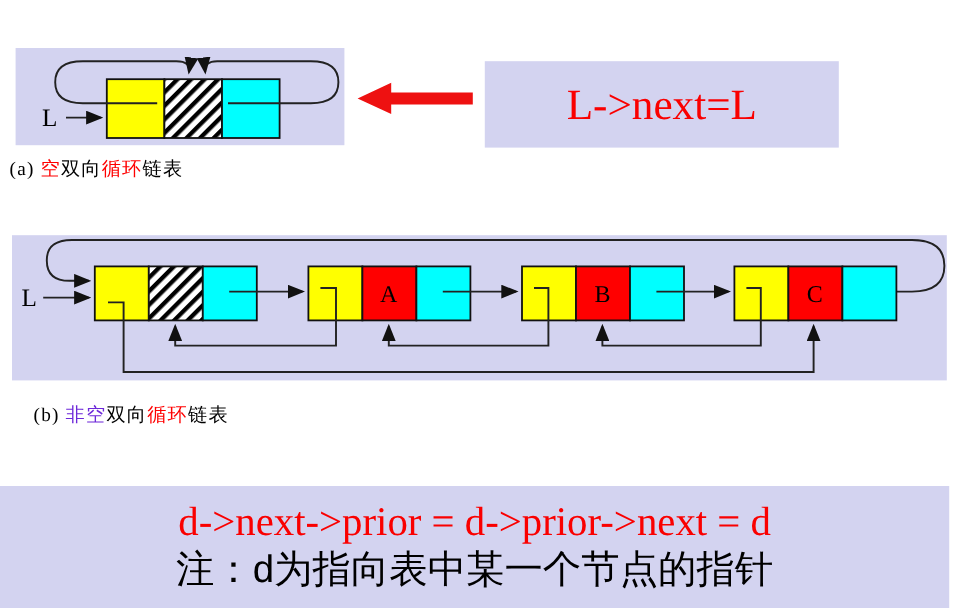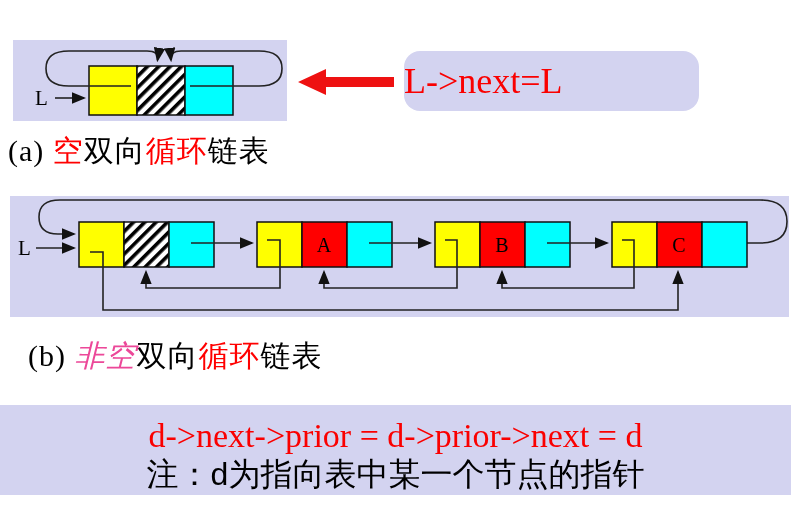--- a/index.html
+++ b/index.html
@@ -6,27 +6,27 @@
     --panel-bg:#d3d3f0; --yellow:#ffff00; --cyan:#00ffff; --red:#ff0000;
     --line:#222222; --accent-red:#fa0000; --arrow-red:#ee1111;
   }
   html,body{margin:0;padding:0;background:#ffffff;}
   .canvas{position:relative;width:795px;height:507px;background:#ffffff;overflow:hidden;
           font-family:"Liberation Sans","DejaVu Sans",sans-serif;}
   .panel{position:absolute;background:var(--panel-bg);}
   #panel-a{left:13px;top:40px;width:274px;height:81px;}
   #panel-b{left:10px;top:196px;width:779px;height:121px;}
   #red-arrow{position:absolute;left:296px;top:66px;}
-  #annotation-box{left:404px;top:51px;width:295px;height:60px;display:flex;align-items:center;justify-content:flex-start;border-radius:16px;}
+  #annotation-box{left:404px;top:51px;width:295px;height:72px;display:flex;align-items:center;justify-content:center;}
   #annotation-box .formula-lg{font-family:"Liberation Serif","DejaVu Serif",serif;font-size:36px;color:var(--accent-red);}
-  .caption{position:absolute;font-size:30px;color:#000;letter-spacing:1px;white-space:nowrap;}
+  .caption{position:absolute;font-size:16px;color:#000;letter-spacing:1px;white-space:nowrap;}
   #caption-a{left:8px;top:131px;}
   #caption-b{left:28px;top:336px;}
   .serif-seg{font-family:"Liberation Serif","DejaVu Serif",serif;}
-  #footer{left:0;top:405px;width:791px;height:90px;text-align:center;}
+  #footer{left:0;top:405px;width:791px;height:102px;text-align:center;}
   #footer .formula{font-family:"Liberation Serif","DejaVu Serif",serif;font-size:34px;color:var(--accent-red);margin-top:12px;line-height:38px;}
   #footer .note{font-size:32px;color:#000;line-height:34px;margin-top:2px;}
   svg{display:block;}
   .cell-y{fill:var(--yellow);stroke:#111;stroke-width:1.5;}
   .cell-c{fill:var(--cyan);stroke:#111;stroke-width:1.5;}
   .cell-r{fill:var(--red);stroke:#111;stroke-width:1.5;}
   .cell-h{stroke:#111;stroke-width:1.5;}
   .ln{fill:none;stroke:var(--line);stroke-width:1.6;}
   .node-letter{font-family:"Liberation Serif","DejaVu Serif",serif;font-size:20px;fill:#000;text-anchor:middle;}
   .ptr-label{font-family:"Liberation Serif","DejaVu Serif",serif;font-size:21px;fill:#000;}
@@ -119,20 +119,20 @@
       <path class="ln" d="M359,47 H420" marker-end="url(#arwB)"></path>
       <path class="ln" d="M537,47 H597" marker-end="url(#arwB)"></path>
 
       <path class="ln" d="M257,44 H270 V92 H136 V76" marker-end="url(#arwB)"></path>
       <path class="ln" d="M435,44 H447 V92 H314 V76" marker-end="url(#arwB)"></path>
       <path class="ln" d="M612,44 H624 V92 H492 V76" marker-end="url(#arwB)"></path>
       <path class="ln" d="M80,56 H93 V114 H668 V76" marker-end="url(#arwB)"></path>
     </svg>
   </div>
 
-  <div class="caption" id="caption-b"><span class="serif-seg" style="color: rgb(0, 0, 0);">(b) </span><span style="color: #ec4899; font-style: italic;">非空</span><span style="color: rgb(0, 0, 0);">双向</span><span style="color: rgb(255, 0, 0);">循环</span><span style="color: rgb(0, 0, 0);">链表</span></div>
+  <div class="caption" id="caption-b"><span class="serif-seg" style="color: rgb(0, 0, 0);">(b) </span><span style="color: #6d28d9;">非空</span><span style="color: rgb(0, 0, 0);">双向</span><span style="color: rgb(255, 0, 0);">循环</span><span style="color: rgb(0, 0, 0);">链表</span></div>
 
   <div class="panel" id="footer">
     <div class="formula">d-&gt;next-&gt;prior = d-&gt;prior-&gt;next = d</div>
     <div class="note">注：d为指向表中某一个节点的指针</div>
   </div>
 
 </div>
 
 </body></html>

